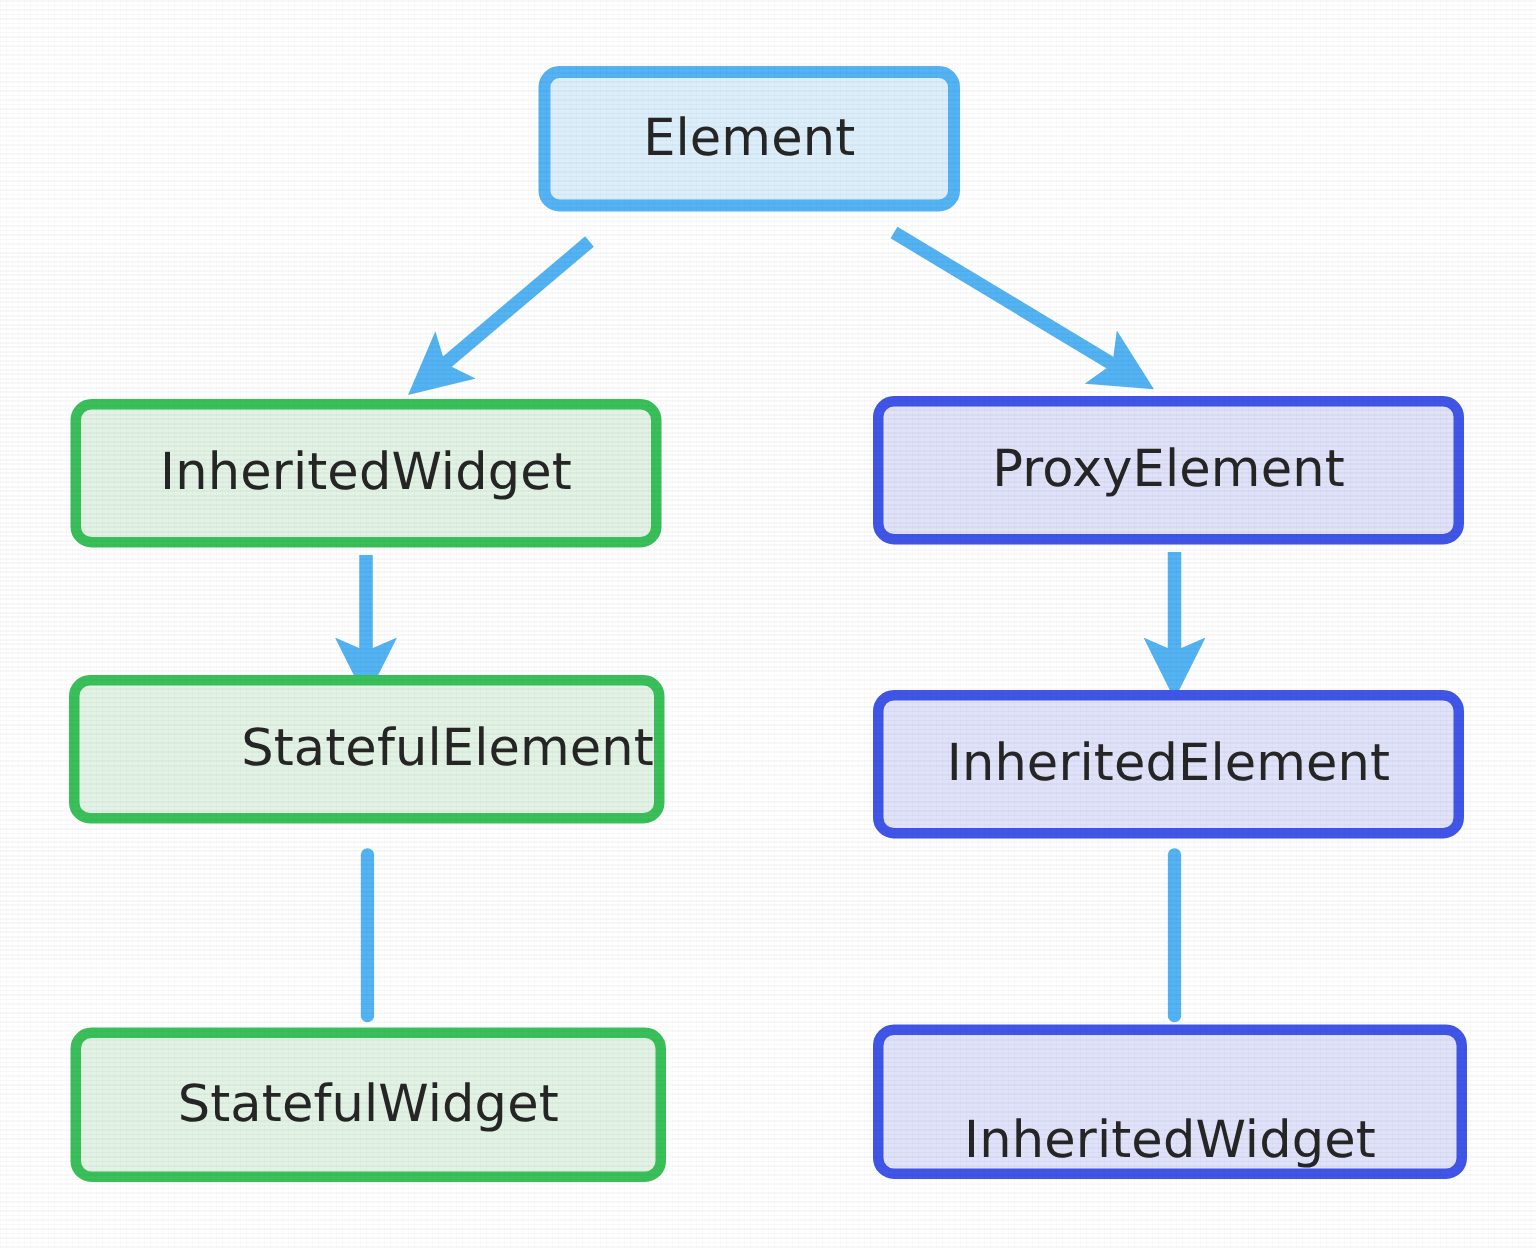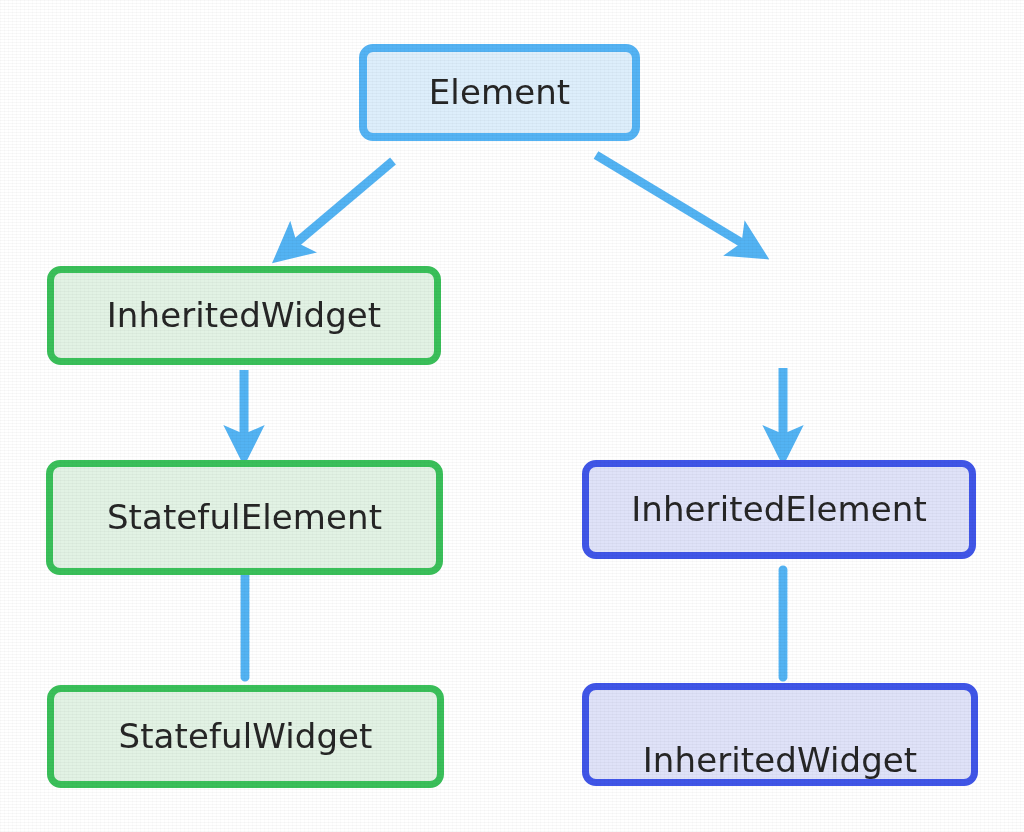--- a/index.html
+++ b/index.html
@@ -91,22 +91,25 @@
   </svg>
 
   <div class="node sky" style="left: 359px; top: 44px; width: 281px; height: 97px;">
     <span class="node-label">Element</span>
   </div>
 
   <div class="node green" style="left: 47px; top: 266px; width: 394px; height: 99px;">
     <span class="node-label">InheritedWidget</span>
   </div>
 
+  <div class="node indigo" style="left: 582px; top: 264px; width: 394px; height: 99px;">
+    <span class="node-label">ProxyElement</span>
+  </div>
 
-  <div class="node green" style="left: 46px; top: 460px; width: 397px; height: 115px;">
+  <div class="node green" style="left: 46px; top: 450px; width: 397px; height: 99px; justify-content: flex-end;">
     <span class="node-label">StatefulElement</span>
   </div>
 
   <div class="node green" style="left: 47px; top: 685px; width: 397px; height: 103px;">
     <span class="node-label">StatefulWidget</span>
   </div>
 
   <div class="node indigo" style="left: 582px; top: 460px; width: 394px; height: 99px;">
     <span class="node-label">InheritedElement</span>
   </div>

